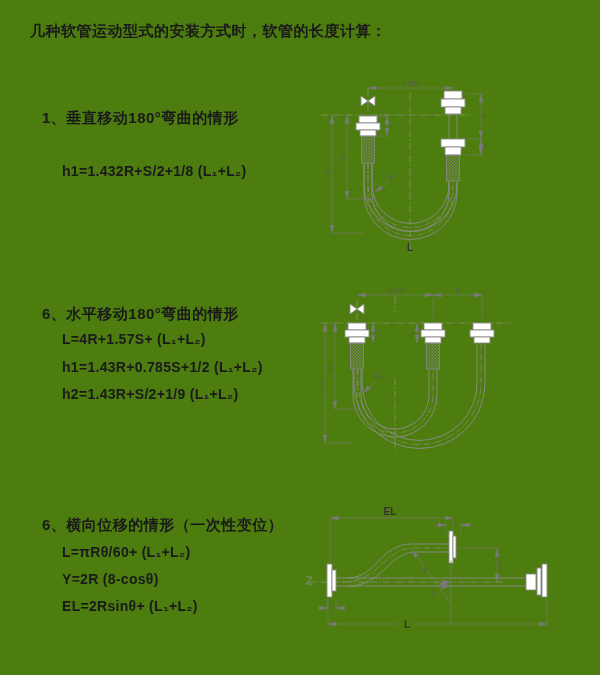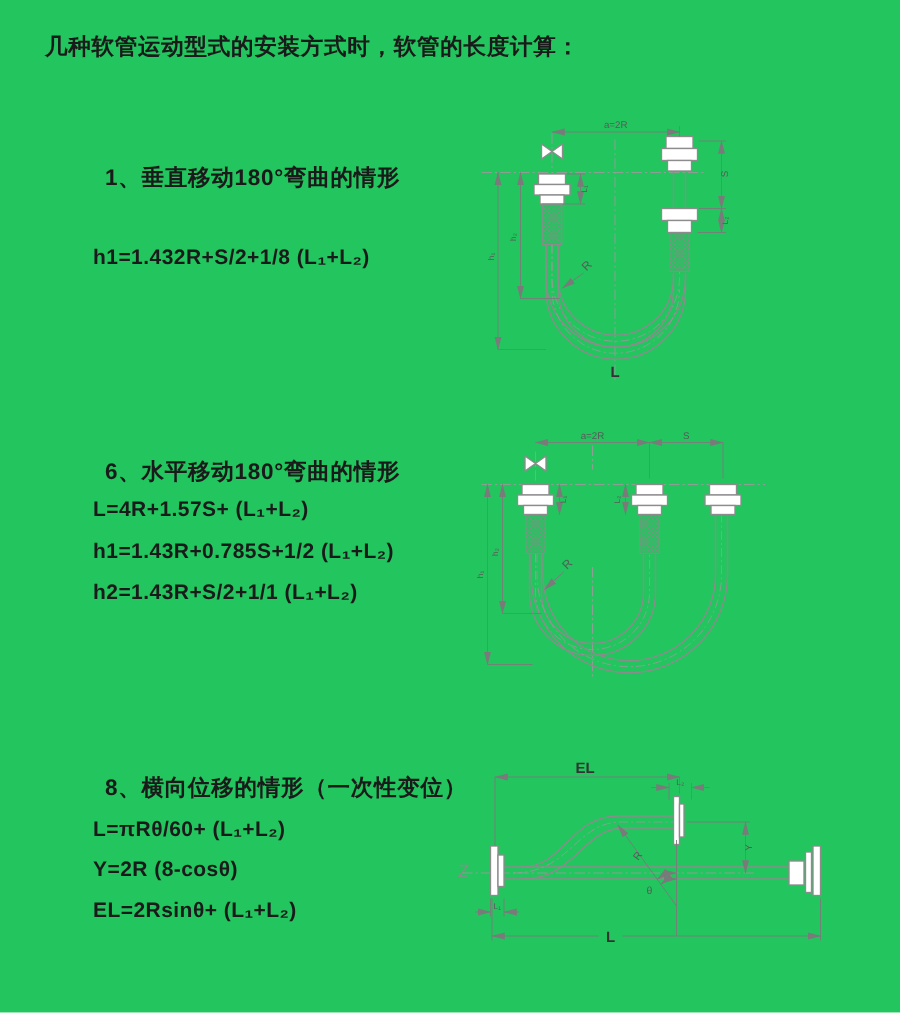--- a/index.html
+++ b/index.html
@@ -1,19 +1,19 @@
 <!DOCTYPE html>
 <html><head>
 <meta charset="utf-8">
 <style>
   html,body{margin:0;padding:0;background:#fff;}
-  .page{position:relative;width:600px;height:675px;background:#22c55e;overflow:hidden;
+  .page{position:relative;width:600px;height:675px;background:#4d7c0f;overflow:hidden;
         font-family:"Liberation Sans","DejaVu Sans",sans-serif;color:#1a1a1a;}
   .doc-title{position:absolute;font-size:15px;font-weight:700;letter-spacing:0.5px;white-space:nowrap;}
-  .sec-heading{position:absolute;font-size:15px;font-weight:700;letter-spacing:0.5px;white-space:nowrap;margin-left:28px;}
+  .sec-heading{position:absolute;font-size:15px;font-weight:700;letter-spacing:0.5px;white-space:nowrap;}
   .formula{position:absolute;font-size:14px;font-weight:700;letter-spacing:0.3px;white-space:nowrap;}
   svg{position:absolute;overflow:visible;}
   svg text{font-family:"Liberation Sans","DejaVu Sans",sans-serif;}
   .dimtxt{fill:#5a5a5a;font-size:6.5px;}
   .dimtxt-sm{fill:#5a5a5a;font-size:5.5px;}
   .biglab{fill:#333;font-size:10px;font-weight:bold;}
   .geo{stroke:#8c8c8c;stroke-width:0.9;fill:none;}
   .geof{stroke:#8c8c8c;stroke-width:0.9;fill:#fff;}
   .dim{stroke:#7a7a7a;stroke-width:0.6;fill:none;}
   .cl{stroke:#9a9a9a;stroke-width:0.6;fill:none;stroke-dasharray:7 2 1.5 2;}
@@ -25,23 +25,23 @@
 <div class="page">
 
   <div class="doc-title" style="left:30px;top:22px">几种软管运动型式的安装方式时，软管的长度计算：</div>
 
   <div class="sec-heading" style="left:42px;top:109px">1、垂直移动180°弯曲的情形</div>
   <div class="formula" style="left:62px;top:163px">h1=1.432R+S/2+1/8 (L₁+L₂)</div>
 
   <div class="sec-heading" style="left:42px;top:305px">6、水平移动180°弯曲的情形</div>
   <div class="formula" style="left:62px;top:331px">L=4R+1.57S+ (L₁+L₂)</div>
   <div class="formula" style="left:62px;top:359px">h1=1.43R+0.785S+1/2 (L₁+L₂)</div>
-  <div class="formula" style="left:62px;top:386px">h2=1.43R+S/2+1/1 (L₁+L₂)</div>
-
-  <div class="sec-heading" style="left:42px;top:516px">8、横向位移的情形（一次性变位）</div>
+  <div class="formula" style="left:62px;top:386px">h2=1.43R+S/2+1/9 (L₁+L₂)</div>
+
+  <div class="sec-heading" style="left:42px;top:516px">6、横向位移的情形（一次性变位）</div>
   <div class="formula" style="left:62px;top:544px">L=πRθ/60+ (L₁+L₂)</div>
   <div class="formula" style="left:62px;top:571px">Y=2R (8-cosθ)</div>
   <div class="formula" style="left:62px;top:598px">EL=2Rsinθ+ (L₁+L₂)</div>
 
   <svg style="left:315px;top:73px" width="200" height="190" viewBox="0 0 200 190">
     <defs>
       <marker id="ar1" markerWidth="10" markerHeight="8" refX="8.5" refY="3" orient="auto-start-reverse" markerUnits="userSpaceOnUse">
         <path d="M0,0.7 L9,3 L0,5.3 Z" fill="#7a7a7a"></path>
       </marker>
       <pattern id="br1" width="3" height="3" patternUnits="userSpaceOnUse">

